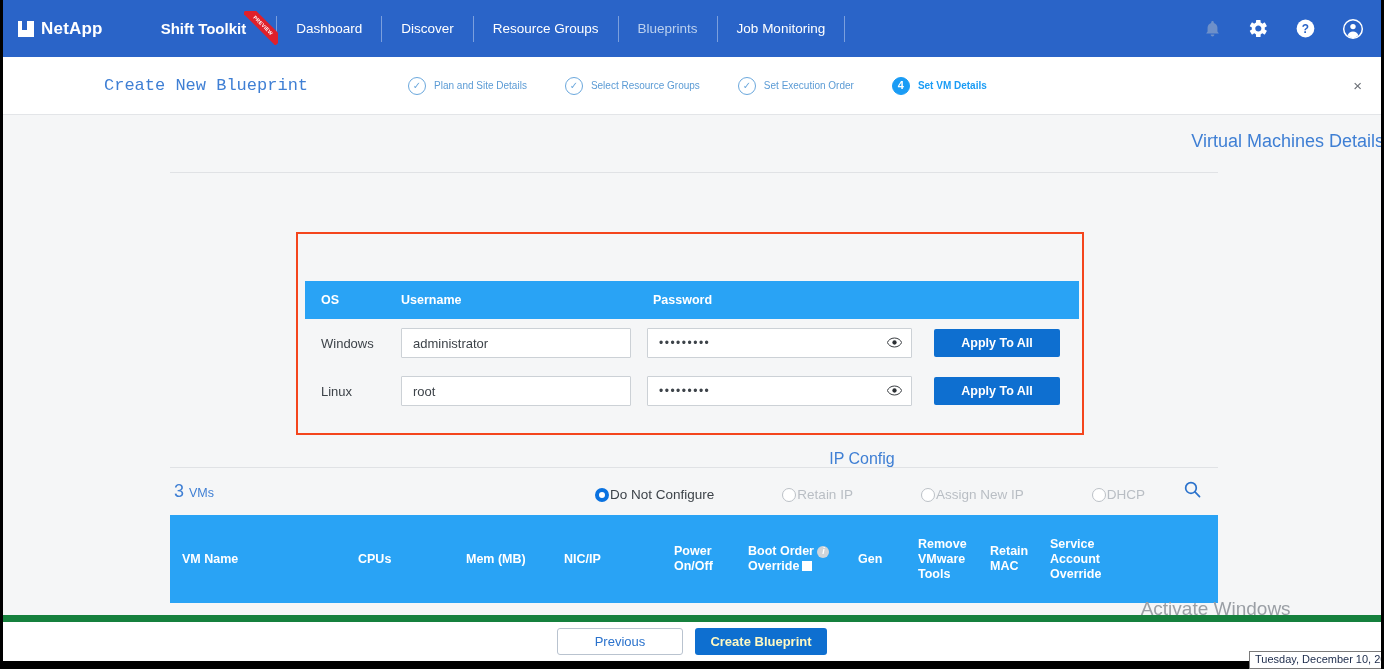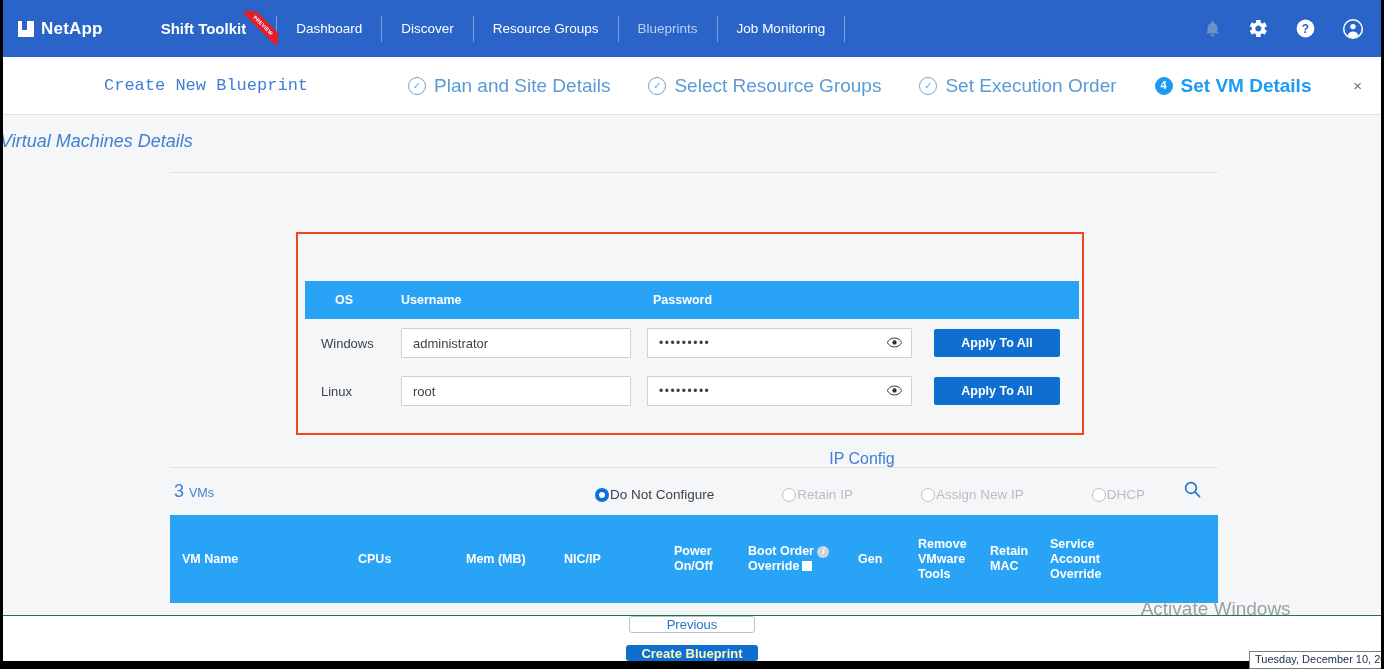--- a/index.html
+++ b/index.html
@@ -86,21 +86,21 @@
   }
   .wiz-title {
     margin-left: 104px;
     color: #3f7fd4; font-size: 17px; font-family: Liberation Mono, monospace;
   }
   .wiz-steps {
     margin-left: 100px;
     display: flex; align-items: center; gap: 38px;
   }
   .wiz-step { display: flex; align-items: center; gap: 8px; cursor: pointer; }
-  .wiz-step .lbl { font-size: 19px; color: #5b9bd5; }
+  .wiz-step .lbl { font-size: 10px; color: #5b9bd5; }
   .wiz-step.active .lbl { color: #1a9cf5; font-weight: bold; }
   .wiz-circle {
     width: 18px; height: 18px; border-radius: 50%;
     border: 1.3px solid #6ba8dd;
     display: flex; align-items: center; justify-content: center;
     color: #6ba8dd; font-size: 10px; line-height: 1;
   }
   .wiz-step.active .wiz-circle {
     background: #1a9cf5; border-color: #1a9cf5;
     color: #ffffff; font-size: 11px; font-weight: bold;
@@ -110,22 +110,22 @@
     color: #6b6f76; font-size: 15px; cursor: pointer;
   }
 
   
   .body {
     position: absolute; left: 0; top: 115px;
     width: 1384px; height: 500px;
     background: #f5f6f7;
   }
   .page-title {
-    text-align: left; padding-top: 16px;
-    color: #3f7fd4; font-size: 18px; font-style: italic;
+    text-align: right; padding-top: 16px;
+    color: #3f7fd4; font-size: 18px;
   }
   .panel {
     position: absolute; left: 170px; top: 57px;
     width: 1048px;
     border-top: 1px solid #e0e2e5;
   }
 
   
   .svc-wrap {
     position: absolute; left: 126px; top: 59px;
@@ -140,21 +140,21 @@
   .svc-title .toggle { color: #3f7fd4; font-size: 14px; }
   .svc-table {
     position: absolute; left: 7px; top: 47px;
     width: 774px;
   }
   .svc-head {
     height: 38px; background: #29a3f5;
     display: flex; align-items: center;
     color: #ffffff; font-size: 12.5px; font-weight: bold;
   }
-  .svc-head .c-os   { width: 96px; padding-left: 30px; }
+  .svc-head .c-os   { width: 96px; padding-left: 16px; }
   .svc-head .c-user { width: 252px; }
   .svc-head .c-pass { flex: 1; }
   .svc-row {
     height: 48px; display: flex; align-items: center;
     background: #f5f6f7;
   }
   .svc-row .c-os {
     width: 96px; padding-left: 16px;
     font-size: 13px; color: #3d4349;
   }
@@ -249,24 +249,23 @@
     text-align: left; color: #8f949a; pointer-events: none;
   }
   .wm1 { font-size: 19px; color: #9a9fa5; }
   .wm2 { font-size: 12.5px; margin-top: 4px; color: #9a9fa5; }
 
   
   .footer {
     position: absolute; left: 0; top: 615px;
     width: 1384px; height: 46px;
     background: #ffffff;
-    border-top: 1px solid #15803d;
+    border-top: 7px solid #15803d;
     display: flex; align-items: center; justify-content: center;
     gap: 12px;
-    flex-direction: column;
   }
   .btn-prev {
     width: 126px; height: 27px;
     background: #ffffff; color: #2a72cc;
     border: 1px solid #b9c3cf; border-radius: 3px;
     font-size: 13px; cursor: pointer;
     font-family: "Liberation Sans", sans-serif;
   }
   .btn-create {
     width: 132px; height: 27px;

